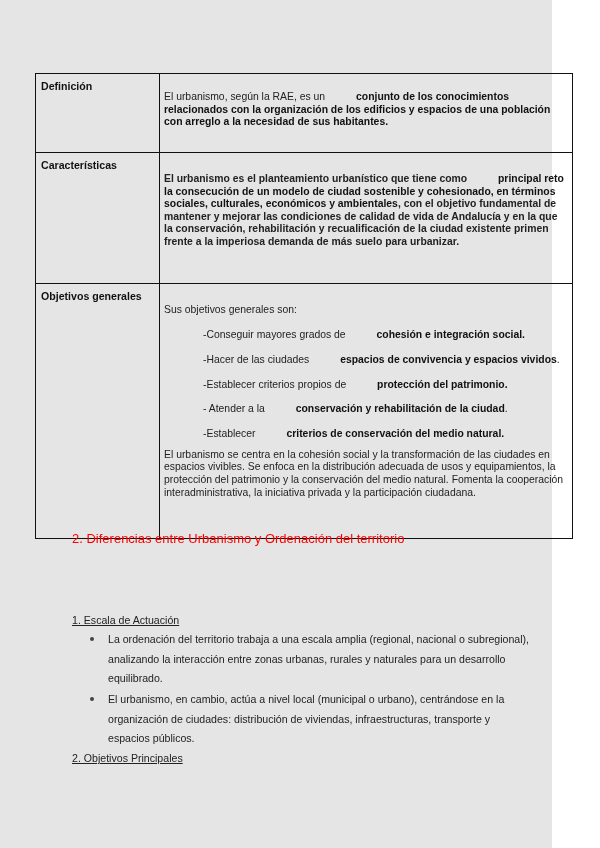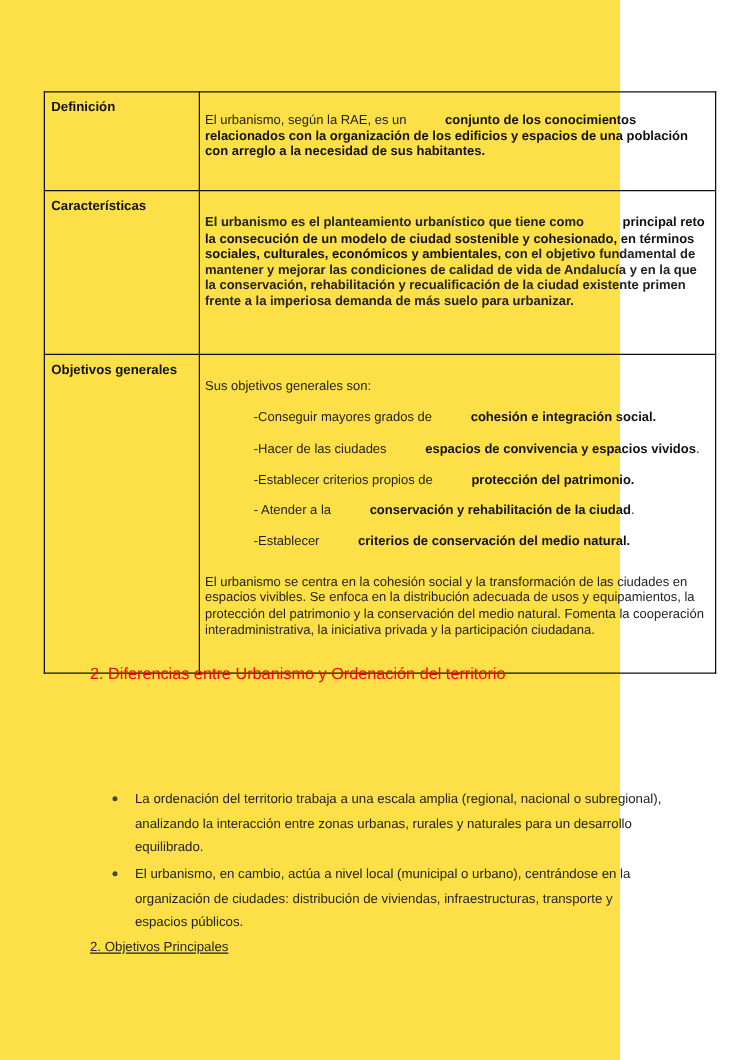--- a/index.html
+++ b/index.html
@@ -11,22 +11,22 @@
       width: 600px;
       height: 848px;
       position: relative;
       overflow: hidden;
       font-family: "Liberation Sans", sans-serif;
       color: #222222;
     }
     .page {
       position: absolute;
       left: 0; top: 0;
-      width: 496px; height: 848px;
-      background: #fde047;
+      width: 552px; height: 848px;
+      background: #e5e5e5;
     }
     table.info-table {
       position: absolute;
       left: 35px;
       top: 73px;
       width: 538px;
       border-collapse: collapse;
       font-size: 10.4px;
       line-height: 12.6px;
     }
@@ -52,21 +52,21 @@
     .def-text { margin-top: 17px; }
     .car-text { margin-top: 20px; font-weight: bold; }
     .obj-intro { margin-top: 20px; margin-bottom: 0; }
     .obj-list { margin: 0; padding: 0; list-style: none; }
     .obj-list li {
       padding-left: 39px;
       margin-top: 12.2px;
       line-height: 12.6px;
     }
     .obj-list li:first-child { margin-top: 12.5px; }
-    .obj-summary { margin-top: 20px; }
+    .obj-summary { margin-top: 8px; }
     b { color: #111111; margin-left: 28px; }
     .section {
       position: absolute;
       left: 72px;
       width: 460px;
       font-size: 10.6px;
       color: #222222;
     }
     .red-heading {
       top: 531px;
@@ -142,20 +142,21 @@
         </ul>
         <div class="obj-summary">El urbanismo se centra en la cohesión social y la transformación de las ciudades en espacios vivibles. Se enfoca en la distribución adecuada de usos y equipamientos, la protección del patrimonio y la conservación del medio natural. Fomenta la cooperación interadministrativa, la iniciativa privada y la participación ciudadana.</div>
       </td>
     </tr>
   </tbody>
     </table>
 
   <div class="section red-heading">2. Diferencias entre Urbanismo y Ordenación del territorio</div>
 
 
+  <div class="section sub-heading sh1">1. Escala de Actuación</div>
 
   <ul class="bullets b2">
     <li>
       <span class="bullet-dot"></span>
       <span>El urbanismo, en cambio, actúa a nivel local (municipal o urbano), centrándose en la organización de ciudades: distribución de viviendas, infraestructuras, transporte y espacios públicos.</span>
     </li>
   </ul>
   <ul class="bullets b1">
     <li>
       <span class="bullet-dot"></span>

